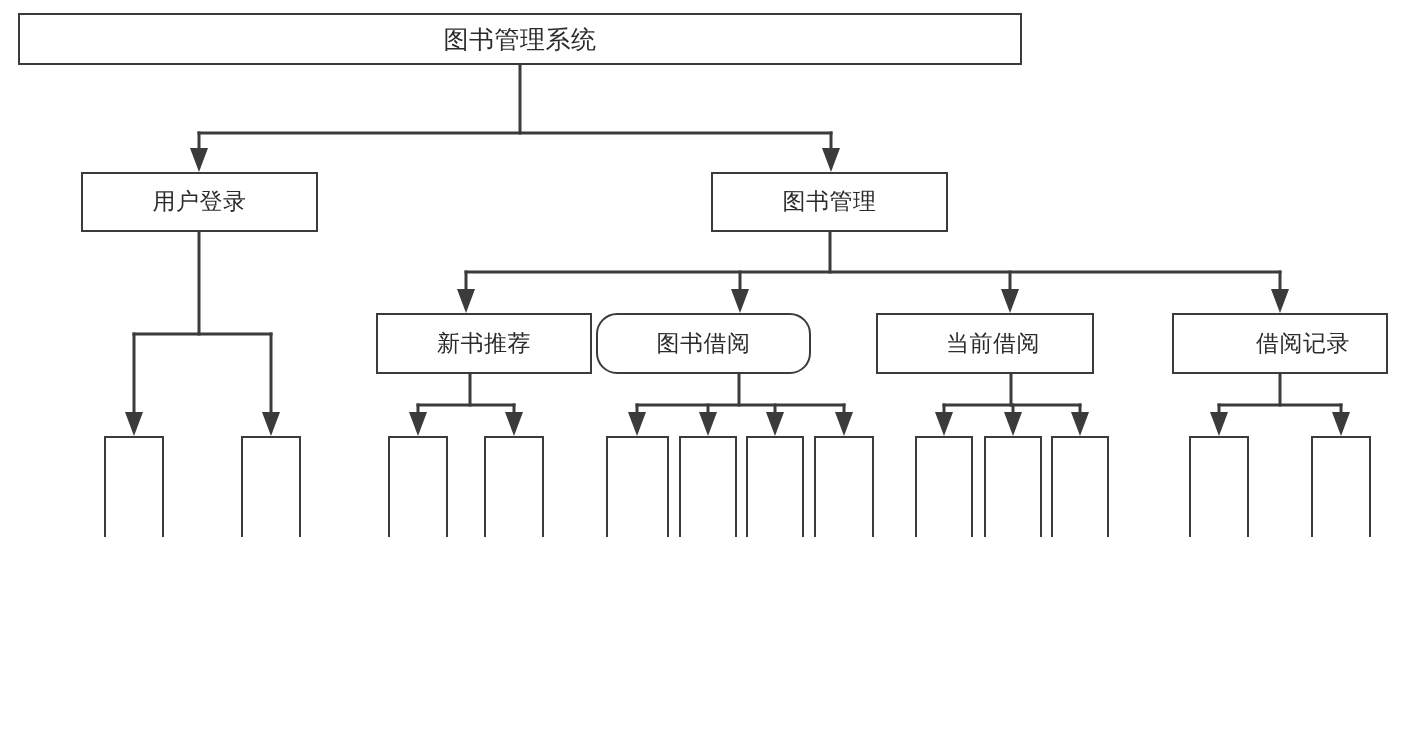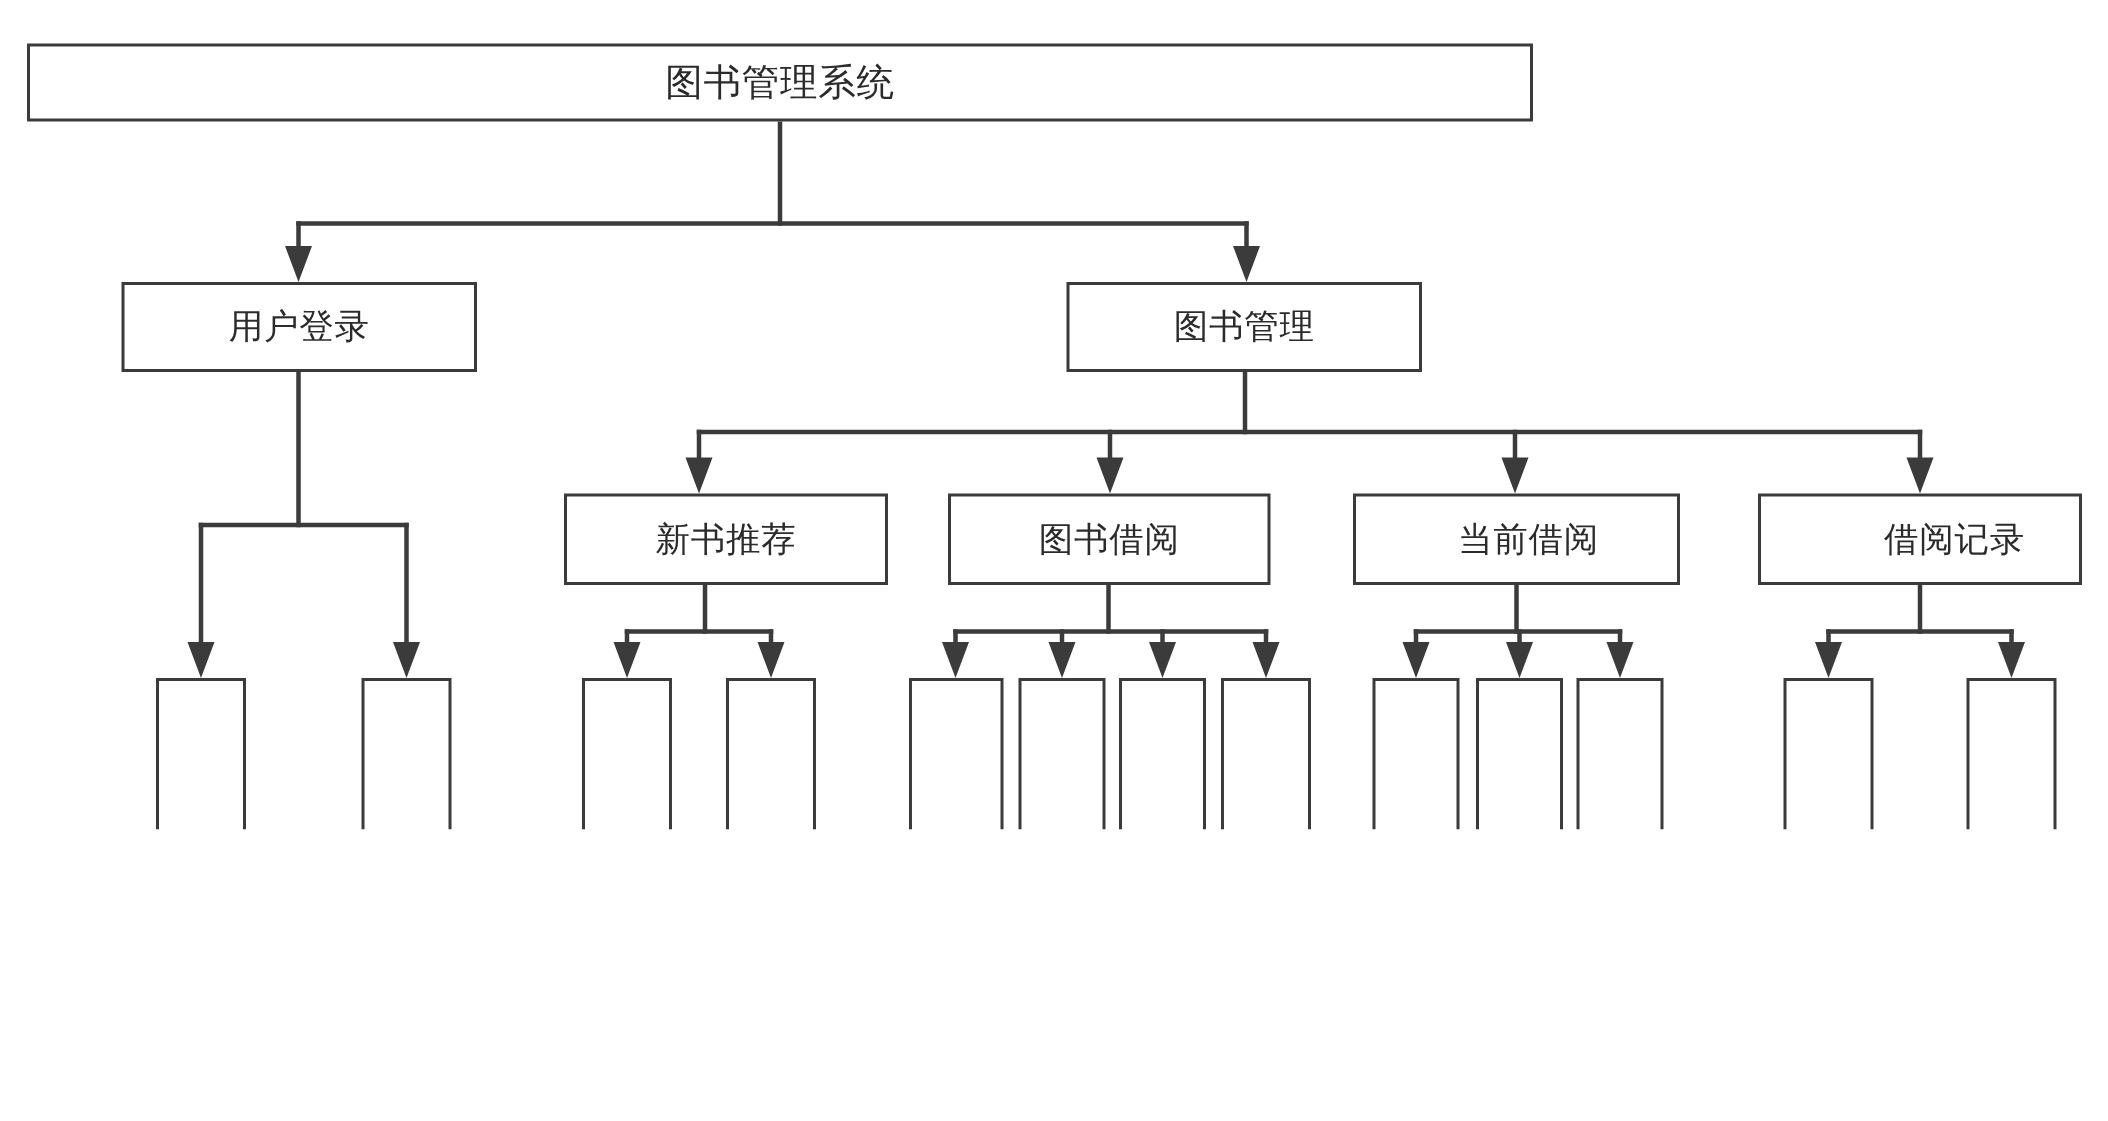--- a/index.html
+++ b/index.html
@@ -9,21 +9,20 @@
   }
   body {
     font-family: "Liberation Sans", "DejaVu Sans", sans-serif;
   }
   #canvas {
     position: relative;
     width: 1405px;
     height: 537px;
     background: #ffffff;
     overflow: hidden;
-    margin-top: 16px;
   }
   svg.wires {
     position: absolute;
     left: 0;
     top: 0;
     width: 1405px;
     height: 747px;
     pointer-events: none;
   }
   .node {
@@ -157,24 +156,24 @@
   <div class="node horiz" style="left:81px; top:172px; width:237px; height:60px;">
     <span class="node-label">用户登录</span>
   </div>
   <div class="node horiz" style="left:711px; top:172px; width:237px; height:60px;">
     <span class="node-label">图书管理</span>
   </div>
 
   <div class="node horiz" style="left:376px; top:313px; width:216px; height:61px;align-items:center;">
     <span class="node-label">新书推荐</span>
   </div>
-  <div class="node horiz" style="left:632px; top:313px; width:215px; height:61px;">
+  <div class="node horiz" style="left:596px; top:313px; width:215px; height:61px;border-radius:21px;">
     <span class="node-label">图书借阅</span>
   </div>
-  <div class="node horiz" style="left:902px; top:313px; width:218px; height:61px;padding-left:16px;">
+  <div class="node horiz" style="left:876px; top:313px; width:218px; height:61px;padding-left:16px;">
     <span class="node-label">当前借阅</span>
   </div>
   <div class="node horiz" style="left:1172px; top:313px; width:216px; height:61px;padding-left:46px;">
     <span class="node-label">借阅记录</span>
   </div>
 
   <div class="node leaf" style="left:104px; top:436px; width:60px; height:299px;">
     <span class="node-label">用户登录</span>
   </div>
   <div class="node leaf" style="left:241px; top:436px; width:60px; height:299px;">

